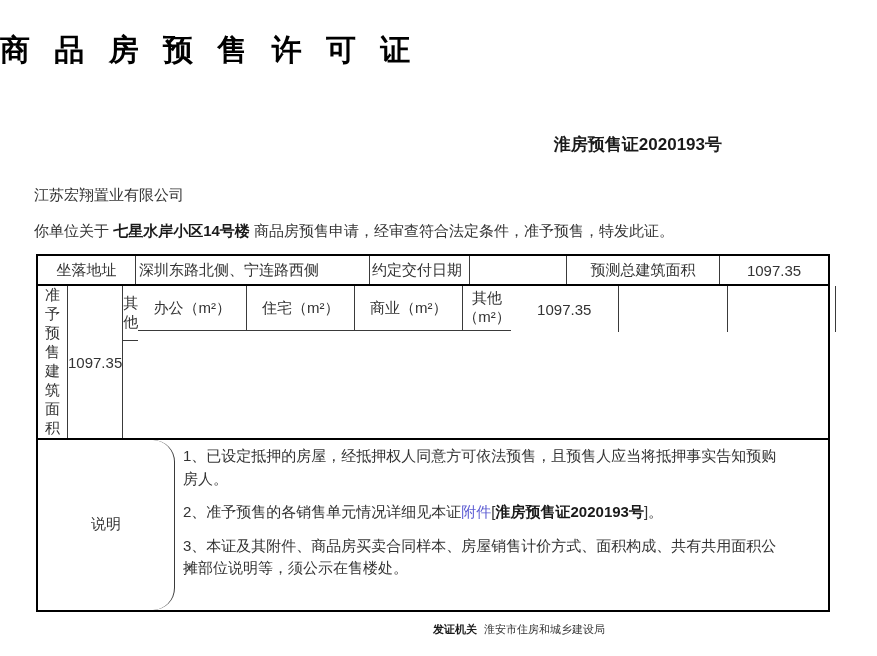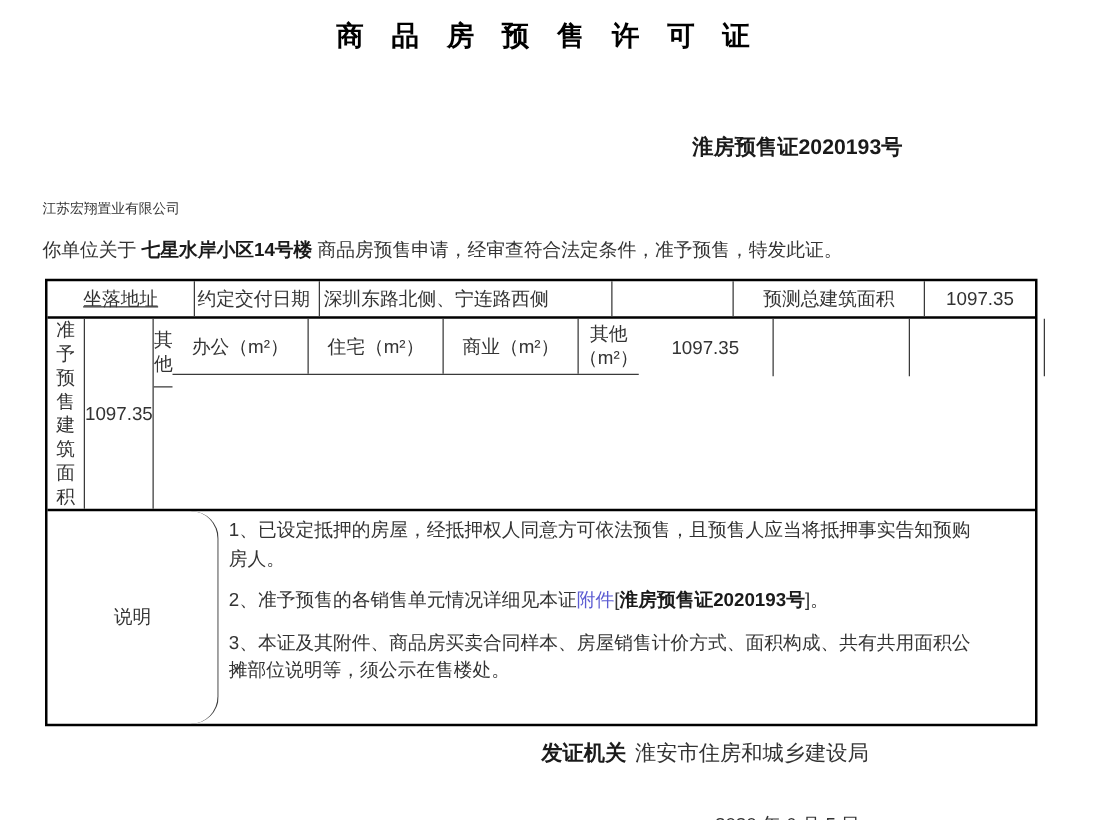--- a/index.html
+++ b/index.html
@@ -4,39 +4,39 @@
 <style>
   html, body { margin: 0; padding: 0; }
   body {
     width: 877px; height: 656px;
     background: #ffffff;
     font-family: "Liberation Sans", "DejaVu Sans", sans-serif;
     color: #333333;
     overflow: hidden;
   }
   .doc-title {
-    padding-top: 14px;
-    text-align: center;
-    font-size: 22px;
+    padding-top: 30px;
+    text-align: left;
+    font-size: 30px;
     font-weight: bold;
     letter-spacing: 8px;
     color: #000000;
   }
   .license-line {
     margin-top: 62px;
     text-align: right;
     padding-right: 155px;
     font-size: 17px;
     font-weight: bold;
     color: #1a1a1a;
   }
   .company-line {
     margin-top: 30px;
     margin-left: 34px;
-    font-size: 11px;
+    font-size: 15px;
   }
   .intro-line {
     margin-top: 17px;
     margin-left: 34px;
     font-size: 15px;
   }
   .intro-line .bold-seg { font-weight: bold; color: #1a1a1a; }
 
   
   .doc-table {
@@ -45,21 +45,21 @@
     border: 2px solid #000000;
     box-sizing: border-box;
     font-size: 15px;
   }
   .doc-table * { box-sizing: border-box; }
   .cell { display: flex; align-items: center; }
   .center { justify-content: center; text-align: center; }
   .br { border-right: 1px solid #3a3a3a; }
 
   .row1 { display: flex; height: 30px; border-bottom: 2px solid #000000; }
-  .c-loc-label   { width: 118px; text-decoration: underline; }
+  .c-loc-label   { width: 98px; }
   .c-loc-value   { width: 234px; padding-left: 3px; }
   .c-deliv-label { width: 100px; padding-left: 2px; }
   .c-deliv-value { width: 97px; }
   .c-total-label { width: 153px; }
   .c-total-value { flex: 1; }
 
   .row2 { display: flex; border-bottom: 2px solid #000000; }
   .c-approved-label {
     width: 114px; padding: 0 7px;
     display: flex; align-items: center; justify-content: center;
@@ -73,41 +73,41 @@
   .u1 { width: 108px; } .u2 { width: 109px; } .u3 { width: 108px; text-align: right; } .u4 { flex: 1; }
 
   .row3 { display: flex; }
   .c-notes-label { width: 137px; border-radius: 22px; }
   .c-notes-content { flex: 1; padding: 5px 48px 18px 8px; line-height: 1.5; }
   .c-notes-content p { margin: 0 0 11px 0; }
   .c-notes-content p:last-child { margin-bottom: 12px; }
   .note-bold { font-weight: bold; color: #1a1a1a; }
   .attachment-link { color: #5b5bd2; text-decoration: none; cursor: pointer; }
 
-  .issuer-line { margin-top: 10px; padding-left: 433px; font-size: 17px; }
+  .issuer-line { margin-top: 10px; padding-left: 433px; font-size: 11px; }
   .issuer-label { font-weight: bold; color: #1a1a1a; margin-right: 7px; }
   .date-line { margin-top: 37px; padding-left: 572px; font-size: 15px; }
 </style>
 </head>
 <body>
 
 <div class="doc-title">商 品 房 预 售 许 可 证</div>
 
 <div class="license-line">淮房预售证2020193号</div>
 
 <div class="company-line">江苏宏翔置业有限公司</div>
 
 <div class="intro-line"><span>你单位关于 </span><span class="bold-seg">七星水岸小区14号楼</span><span> 商品房预售申请，经审查符合法定条件，准予预售，特发此证。</span></div>
 
 <div class="doc-table">
 
   <div class="row1">
     <div class="cell center br c-loc-label">坐落地址</div>
+    <div class="cell br c-loc-value">深圳东路北侧、宁连路西侧</div>
     <div class="cell br c-deliv-label">约定交付日期</div>
-    <div class="cell br c-loc-value">深圳东路北侧、宁连路西侧</div>
     <div class="cell br c-deliv-value"></div>
     <div class="cell center br c-total-label">预测总建筑面积</div>
     <div class="cell center c-total-value">1097.35</div>
   </div>
 
   <div class="row2">
     <div class="br c-approved-label">准予预售建筑面积</div>
     <div class="cell center br c-approved-value">1097.35</div>
     <div class="right-sec">
       <div class="other-row">其他</div>

